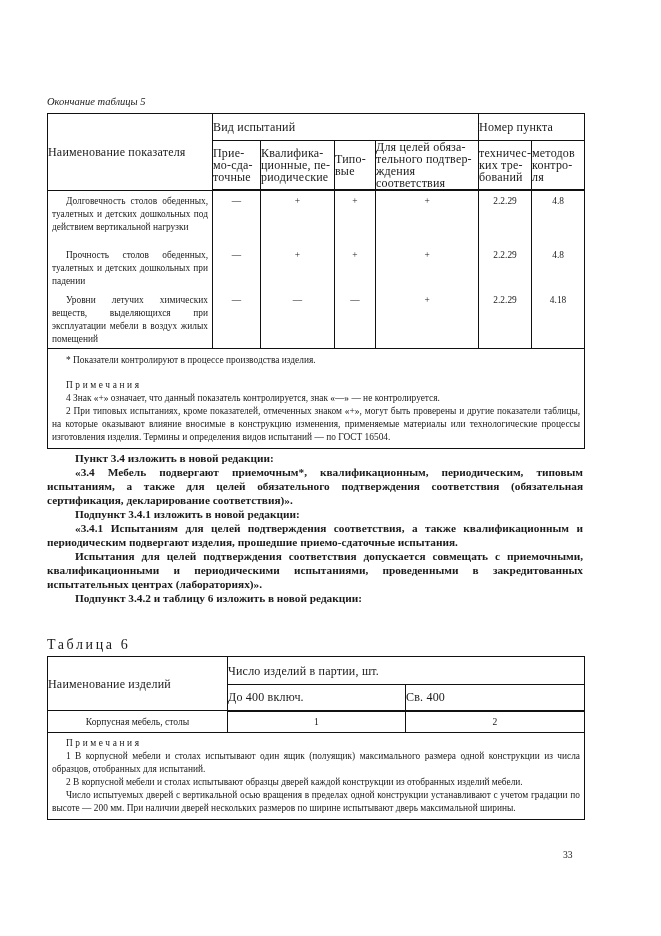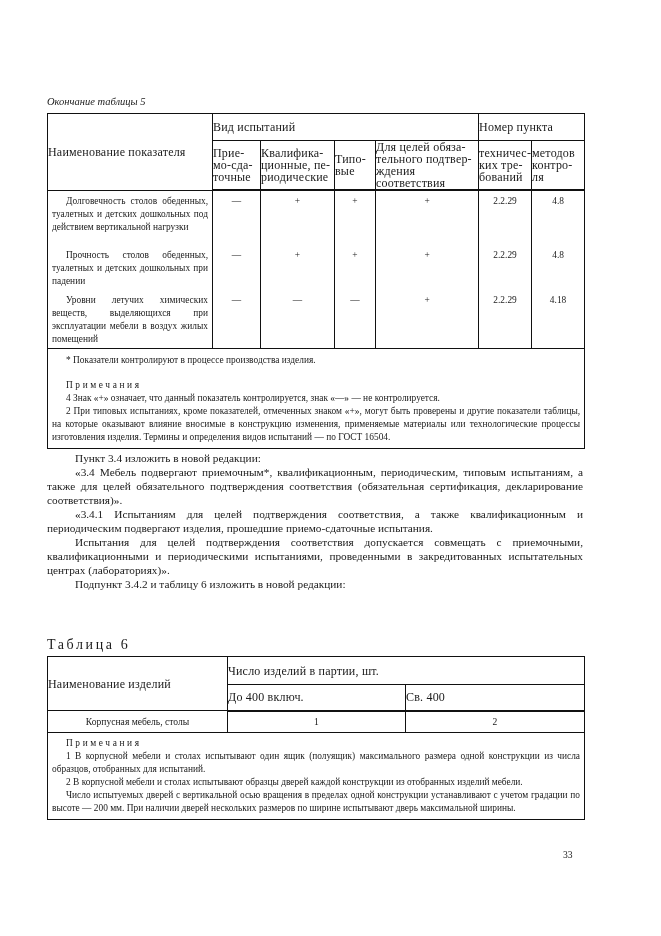--- a/index.html
+++ b/index.html
@@ -13,21 +13,21 @@
     td { border: 1px solid #111; padding: 0; vertical-align: top; }
     .hdr { font-size: 12px; vertical-align: middle; line-height: 12px; letter-spacing: 0.2px; }
     .t5 { left: 47px; top: 113px; width: 537px; }
     .t5 td.body { font-size: 9.4px; line-height: 13px; text-align: center; padding-top: 4px; }
     .t5 td.name { text-align: justify; text-indent: 14px; padding: 4px 4px 2px 4px; font-size: 9.4px; line-height: 13px; }
     .thick-bottom td { border-bottom: 2.5px solid #111; }
     .notes { font-size: 9.4px; line-height: 13px; padding: 4px 4px 4px 4px; text-align: justify; }
     .notes .ind { text-indent: 14px; }
     .spaced { letter-spacing: 2.6px; }
     .para { font-size: 11.3px; line-height: 14px; text-align: justify; left: 47px; width: 536px; }
-    .para .p { text-indent: 28px; }
+    .para .p { text-indent: 28px; font-weight: bold; }
     .caption6 { left: 47px; top: 637px; font-size: 14px; letter-spacing: 2.6px; }
     .t6 { left: 47px; top: 656px; width: 537px; }
     .t6 .row td { font-size: 9.6px; text-align: center; vertical-align: middle; height: 20px; }
     .pagenum { left: 563px; top: 849px; font-size: 9.6px; }
   </style>
 </head>
 <body>
 
 <div class="abs caption5">Окончание таблицы 5</div>
 
@@ -89,20 +89,21 @@
       <div class="ind">4  Знак «+» означает, что данный показатель контролируется, знак «—» — не контролируется.</div>
       <div class="ind">2  При типовых испытаниях, кроме показателей, отмеченных знаком «+», могут быть проверены и другие показатели таблицы, на которые оказывают влияние вносимые в конструкцию изменения, применяемые материалы или технологические процессы изготовления изделия. Термины и определения видов испытаний — по ГОСТ 16504.</div>
     </td>
   </tr>
 </tbody>
   </table>
 
 <div class="abs para" style="top:451px">
   <div class="p">Пункт 3.4 изложить в новой редакции:</div>
   <div class="p">«3.4 Мебель подвергают приемочным*, квалификационным, периодическим, типовым испытаниям, а также для целей обязательного подтверждения соответствия (обязательная сертификация, декларирование соответствия)».</div>
+  <div class="p">Подпункт 3.4.1 изложить в новой редакции:</div>
   <div class="p">«3.4.1 Испытаниям для целей подтверждения соответствия, а также квалификационным и периодическим подвергают изделия, прошедшие приемо-сдаточные испытания.</div>
   <div class="p">Испытания для целей подтверждения соответствия допускается совмещать с приемочными, квалификационными и периодическими испытаниями, проведенными в закредитованных испытательных центрах (лабораториях)».</div>
   <div class="p">Подпункт 3.4.2 и таблицу 6 изложить в новой редакции:</div>
 </div>
 
 <div class="abs caption6">Таблица 6</div>
 
 <table class="t6">
   <colgroup>
     <col style="width:180px">

